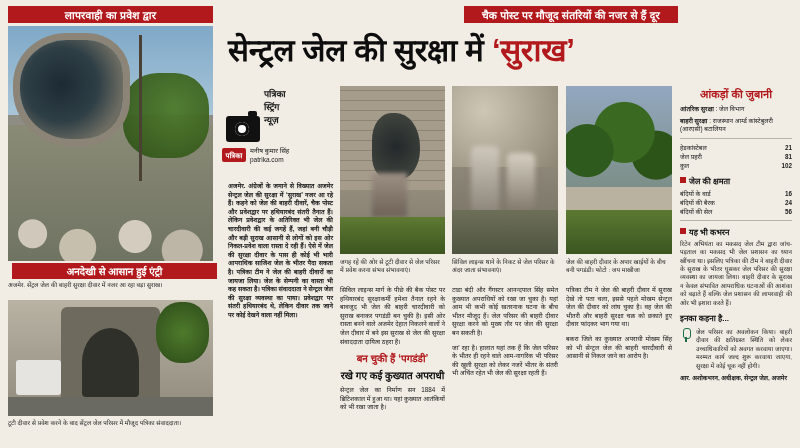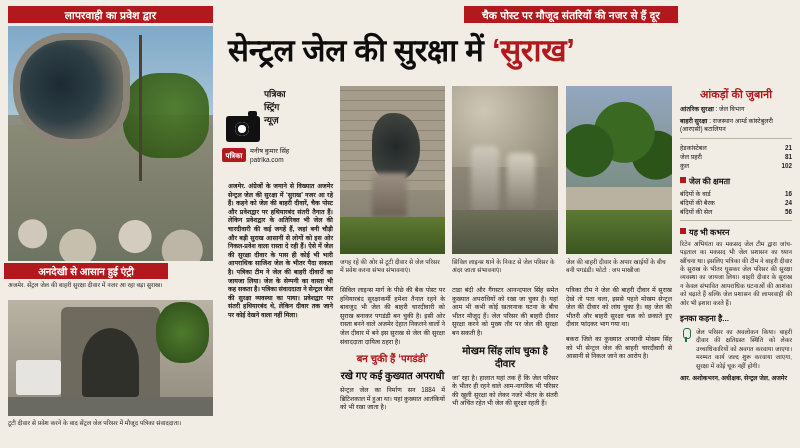--- a/index.html
+++ b/index.html
@@ -74,21 +74,21 @@
   #ph-gate .veh{position:absolute;left:4%;top:52%;width:22%;height:30%;background:#e6e4e0;border-radius:3px;}
   #ph-gate .tree{position:absolute;right:2%;top:2%;width:26%;height:52%;
     background:radial-gradient(circle at 50% 50%,#4e7a2c,#2c4a18);border-radius:45%;}
   #ph-gate .road{position:absolute;left:0;bottom:0;width:100%;height:16%;background:#6b6a62;}
 
   .cap-red{
     position:absolute;height:16px;background:#b2191c;color:#fff;
     font-weight:bold;font-size:10px;display:flex;align-items:center;justify-content:center;
     white-space:nowrap;
   }
-  #cap1{left:4px;top:263px;width:164px;}
+  #cap1{left:12px;top:263px;width:205px;}
   .cap-txt{
     position:absolute;font-size:6.2px;line-height:8px;color:#222;
   }
   #cap1t{left:8px;top:281px;width:205px;}
   #cap2t{left:8px;top:419px;width:205px;}
 
   
   .logo{
     position:absolute;left:220px;top:86px;width:112px;height:90px;
   }
@@ -281,21 +281,20 @@
 
   <div class="col" id="c2">
     <p>सिविल लाइन्स मार्ग के पीछे की बैक पोस्ट पर हथियारबंद सुरक्षाकर्मी हमेशा तैनात रहने के बावजूद भी जेल की बाहरी चारदीवारी को सुराख बनाकर पगडंडी बन चुकी है। इसी ओर रास्ता बनने वाले अजमेर देहात निकलने वालों ने जेल दीवार में बने इस सुराख से जेल की सुरक्षा संवाददाता दायित्व ठहरा है।</p>
     <div class="subh red">बन चुकी हैं ‘पगडंडी’</div>
     <div class="subh">रखे गए कई कुख्यात अपराधी</div>
     <p>सेन्ट्रल जेल का निर्माण सन 1884 में ब्रिटिशकाल में हुआ था। यहां कुख्यात आतंकियों को भी रखा जाता है।</p>
   </div>
 
   <div class="col" id="c3">
     <p>टाडा बंदी और गैंगस्टर आनन्दपाल सिंह समेत कुख्यात अपराधियों को रखा जा चुका है। यहां आम भी कभी कोई खतरनाक घटना के बीच भीतर मौजूद हैं। जेल परिसर की बाहरी दीवार सुरक्षा करने को मुख्य तौर पर जेल की सुरक्षा बन सकती है।</p>
-    <div class="subh">मोखम सिंह लांघ चुका है दीवार</div>
     <p>जा’ रहा है। हालात यहां तक हैं कि जेल परिसर के भीतर ही रहने वाले आम-नागरिक भी परिसर की खुली सुरक्षा को लेकर नजरें भीतर के संतरी भी अचिंत रहेत भी जेल की सुरक्षा रहती हैं।</p>
   </div>
 
   <div class="col" id="c4">
     <p>पत्रिका टीम ने जेल की बाहरी दीवार में सुराख देखे तो पता चला, इससे पहले मोखम सेन्ट्रल जेल की दीवार को लांघ चुका है। वह जेल की भीतरी और बाहरी सुरक्षा चक्र को छकाते हुए दीवार फांदकर भाग गया था।</p>
     <p>बकरा जिले का कुख्यात अपराधी मोखम सिंह को भी सेन्ट्रल जेल की बाहरी चारदीवारी से आसानी से निकल जाने का आरोप है।</p>
   </div>
 
   <div class="panel">
     <div class="ptitle">आंकड़ों की जुबानी</div>

